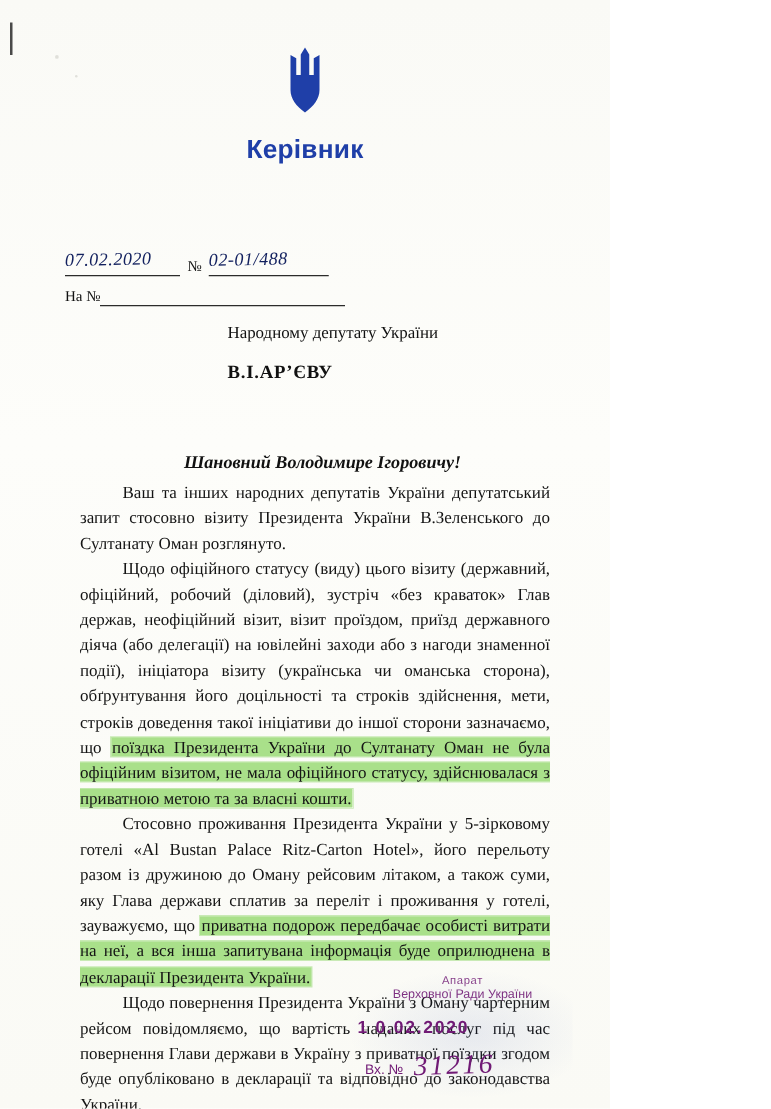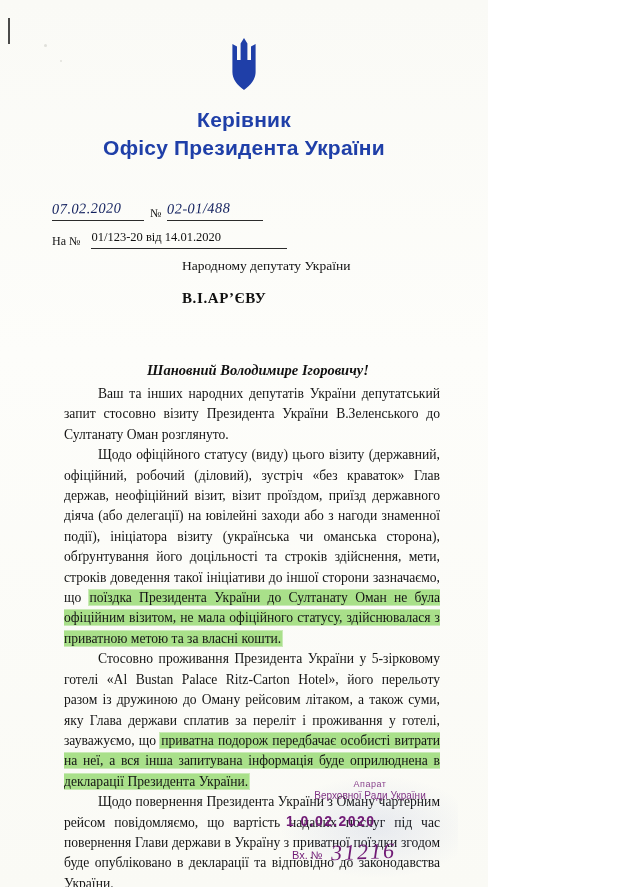--- a/index.html
+++ b/index.html
@@ -100,21 +100,21 @@
     border-bottom: 1px solid #2b2b2b;
     height: 1px;
     margin-top: 2px;
   }
   .rule-date { width: 92px; }
   .rule-num { width: 96px; }
   .reg-row2 {
     margin-top: 9px;
     display: flex;
     align-items: flex-end;
-    gap: 11px;
+    gap: 0;
   }
   .reg-row2 .ref-text {
     font-size: 12.5px;
     color: #111;
     font-family: "Liberation Serif", serif;
   }
   .rule-ref { width: 196px; }
 
   
   .addressee {
@@ -239,39 +239,37 @@
         <path d="M23 2 L26.4 7.5 L26.4 24 L30 24 L30 10.5 L34.6 8 L34.6 36 C34.6 43 30 49 23 54 C16 49 11.4 43 11.4 36 L11.4 8 L16 10.5 L16 24 L19.6 24 L19.6 7.5 Z"></path>
       </g>
       <g fill="#fdfdfb">
         <path d="M23 10 L24.4 12.8 L24.4 27 L21.6 27 L21.6 12.8 Z" opacity="0"></path>
       </g>
     </svg>
   </div>
 
   <div class="header-title">
     <div class="line1">Керівник</div>
-    <div class="line2">Офісу Президента України</div>
   </div>
 
   <div class="reg-block">
     <div class="reg-row1">
       <div>
         <div class="handwritten hw-date">07.02.2020</div>
         <div class="rule rule-date"></div>
       </div>
       <div class="reg-label">№</div>
       <div>
         <div class="handwritten hw-num">02-01/488</div>
         <div class="rule rule-num"></div>
       </div>
     </div>
     <div class="reg-row2">
       <div class="reg-label">На №</div>
       <div>
-        <div class="ref-text">01/123-20 від 14.01.2020</div>
         <div class="rule rule-ref"></div>
       </div>
     </div>
   </div>
 
   <div class="addressee">
     <div>Народному депутату України</div>
     <div class="who">В.І.АР’ЄВУ</div>
   </div>
 

